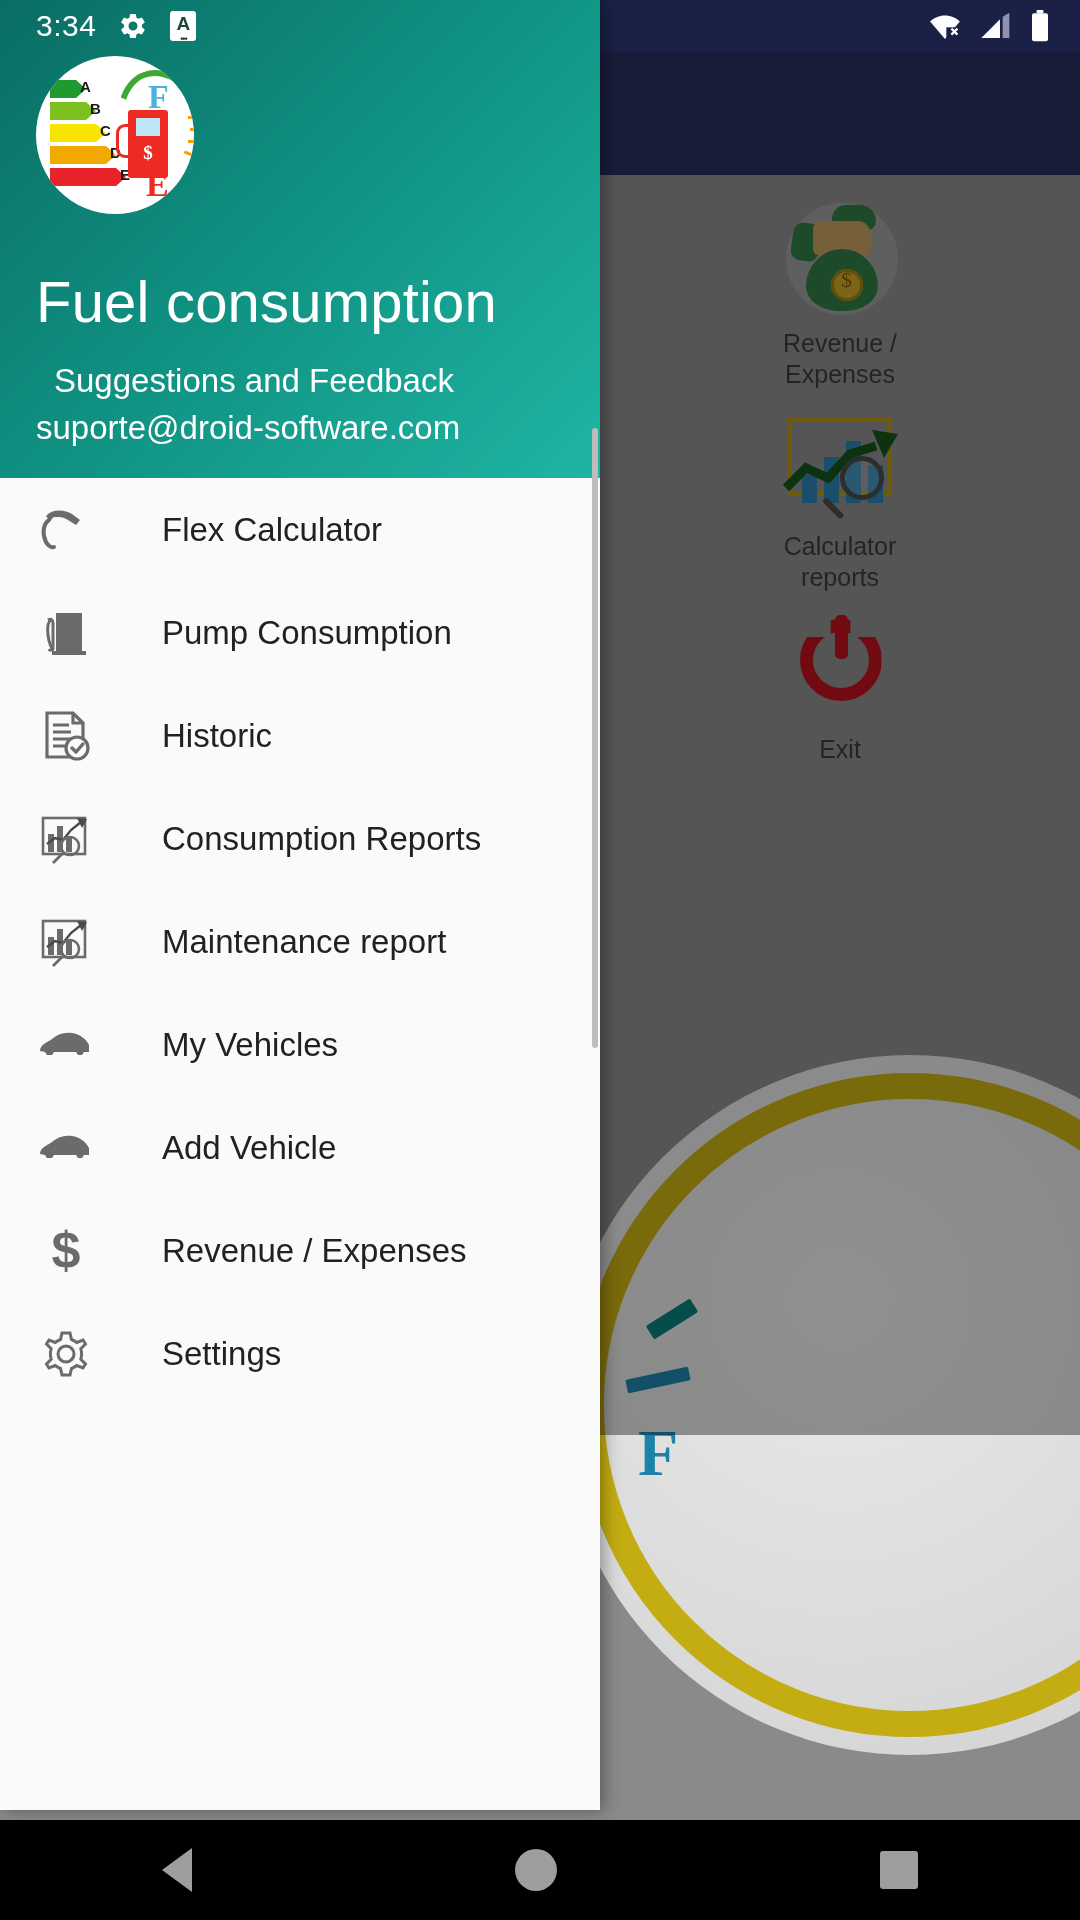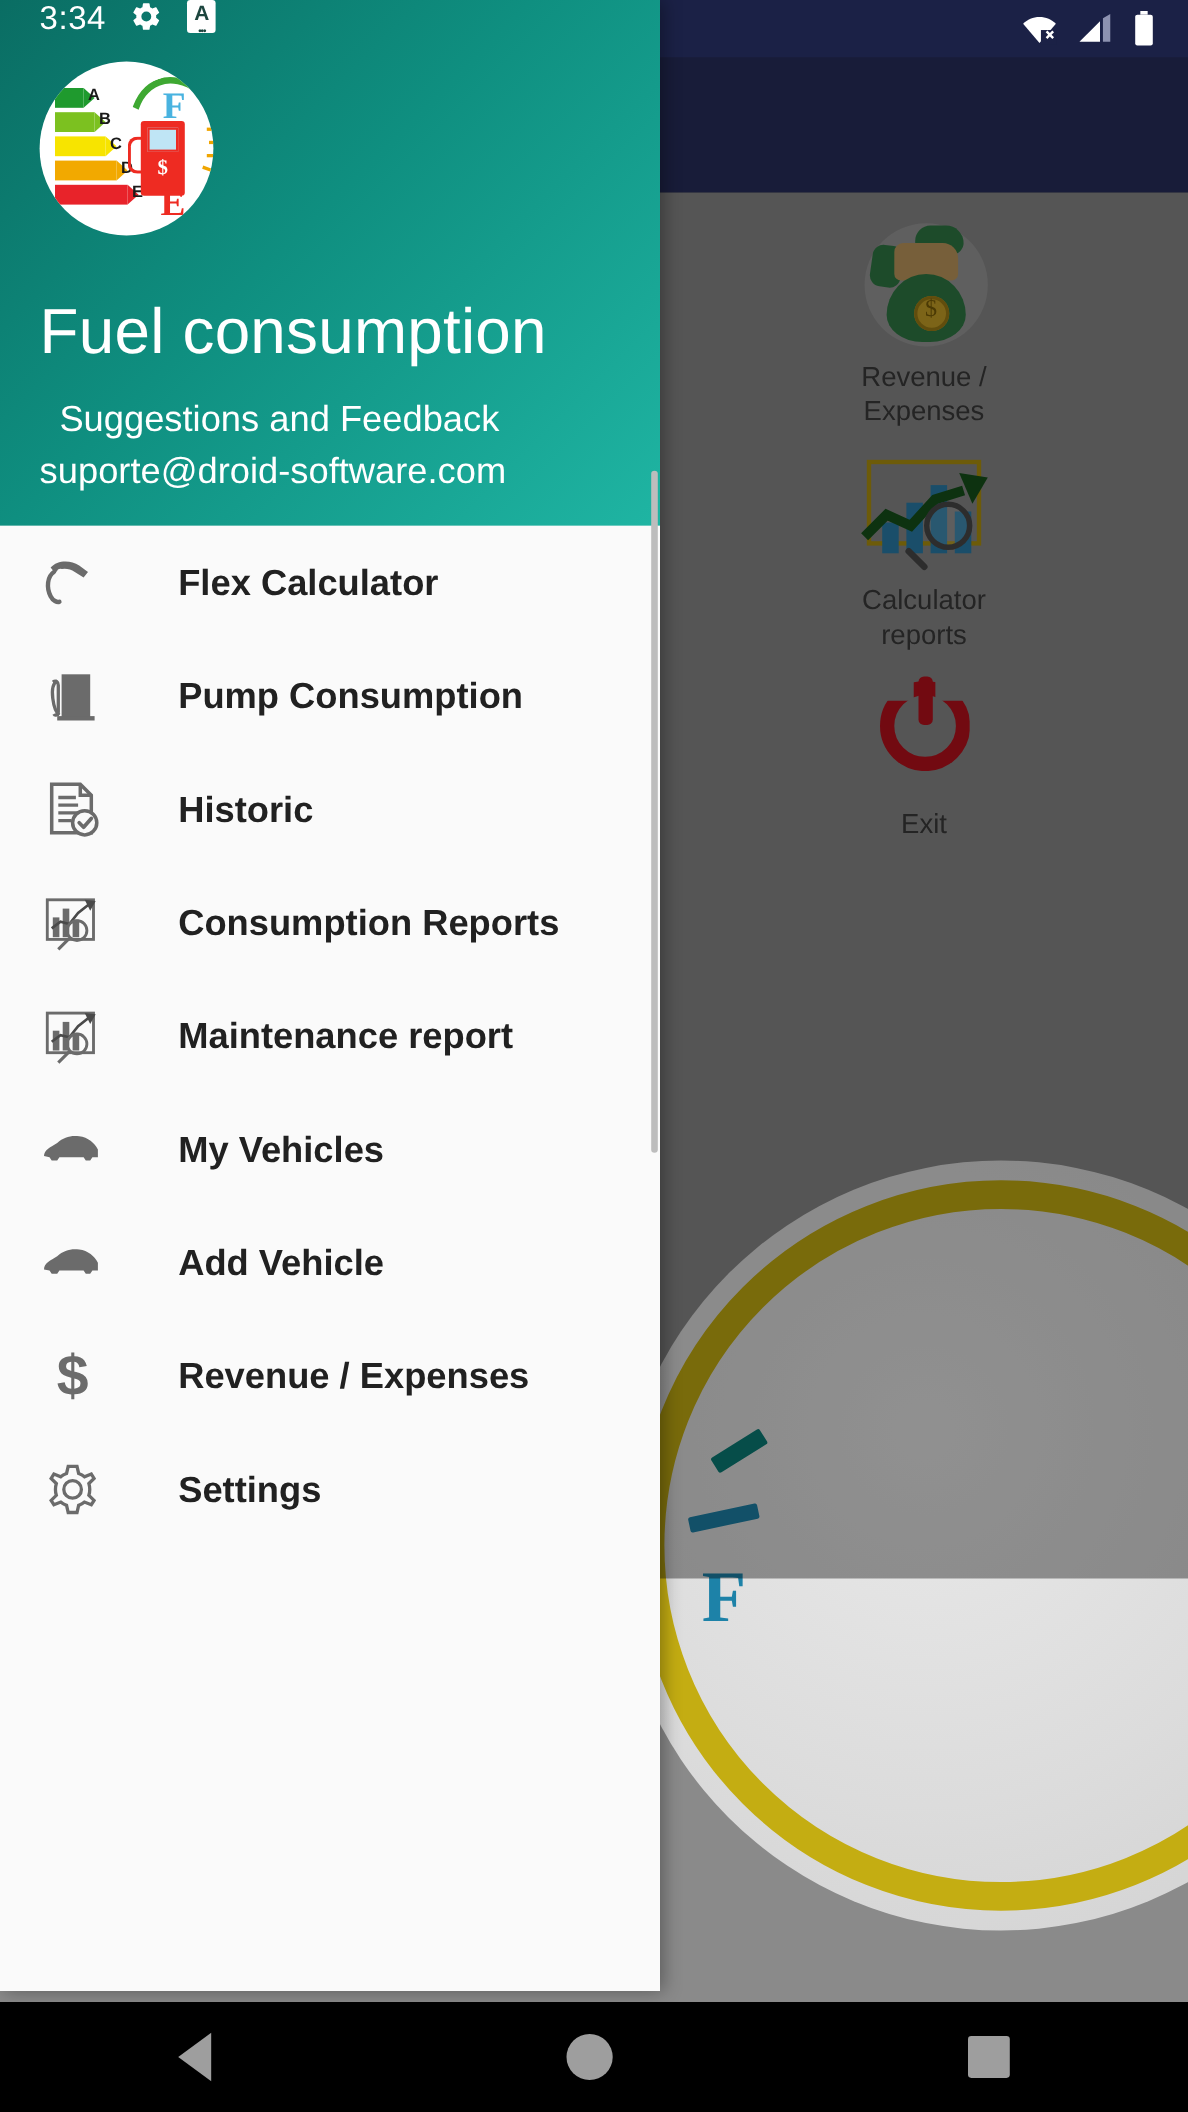--- a/index.html
+++ b/index.html
@@ -227,20 +227,21 @@
     left: 0; top: 0;
     width: 1080px;
     height: 52px;
     z-index: 40;
     display: flex;
     align-items: center;
     color: #ffffff;
   }
   #status-left {
     display: flex;
+    align-items: center;
     gap: 22px;
     padding-left: 36px;
     height: 52px;
   }
   #status-clock {
     font-size: 30px;
     letter-spacing: 0.5px;
   }
   #status-right {
     position: absolute;
@@ -425,21 +426,20 @@
     flex: 0 0 72px;
     position: relative;
     display: flex;
     align-items: center;
     justify-content: center;
   }
   .nav-label {
     margin-left: 60px;
     font-size: 33px;
     color: #212121;
-    font-weight: bold;
   }
   #drawer-scrollbar {
     position: absolute;
     right: 2px;
     top: 428px;
     width: 6px;
     height: 620px;
     background: #bdbdbd;
     border-radius: 3px;
     z-index: 31;

